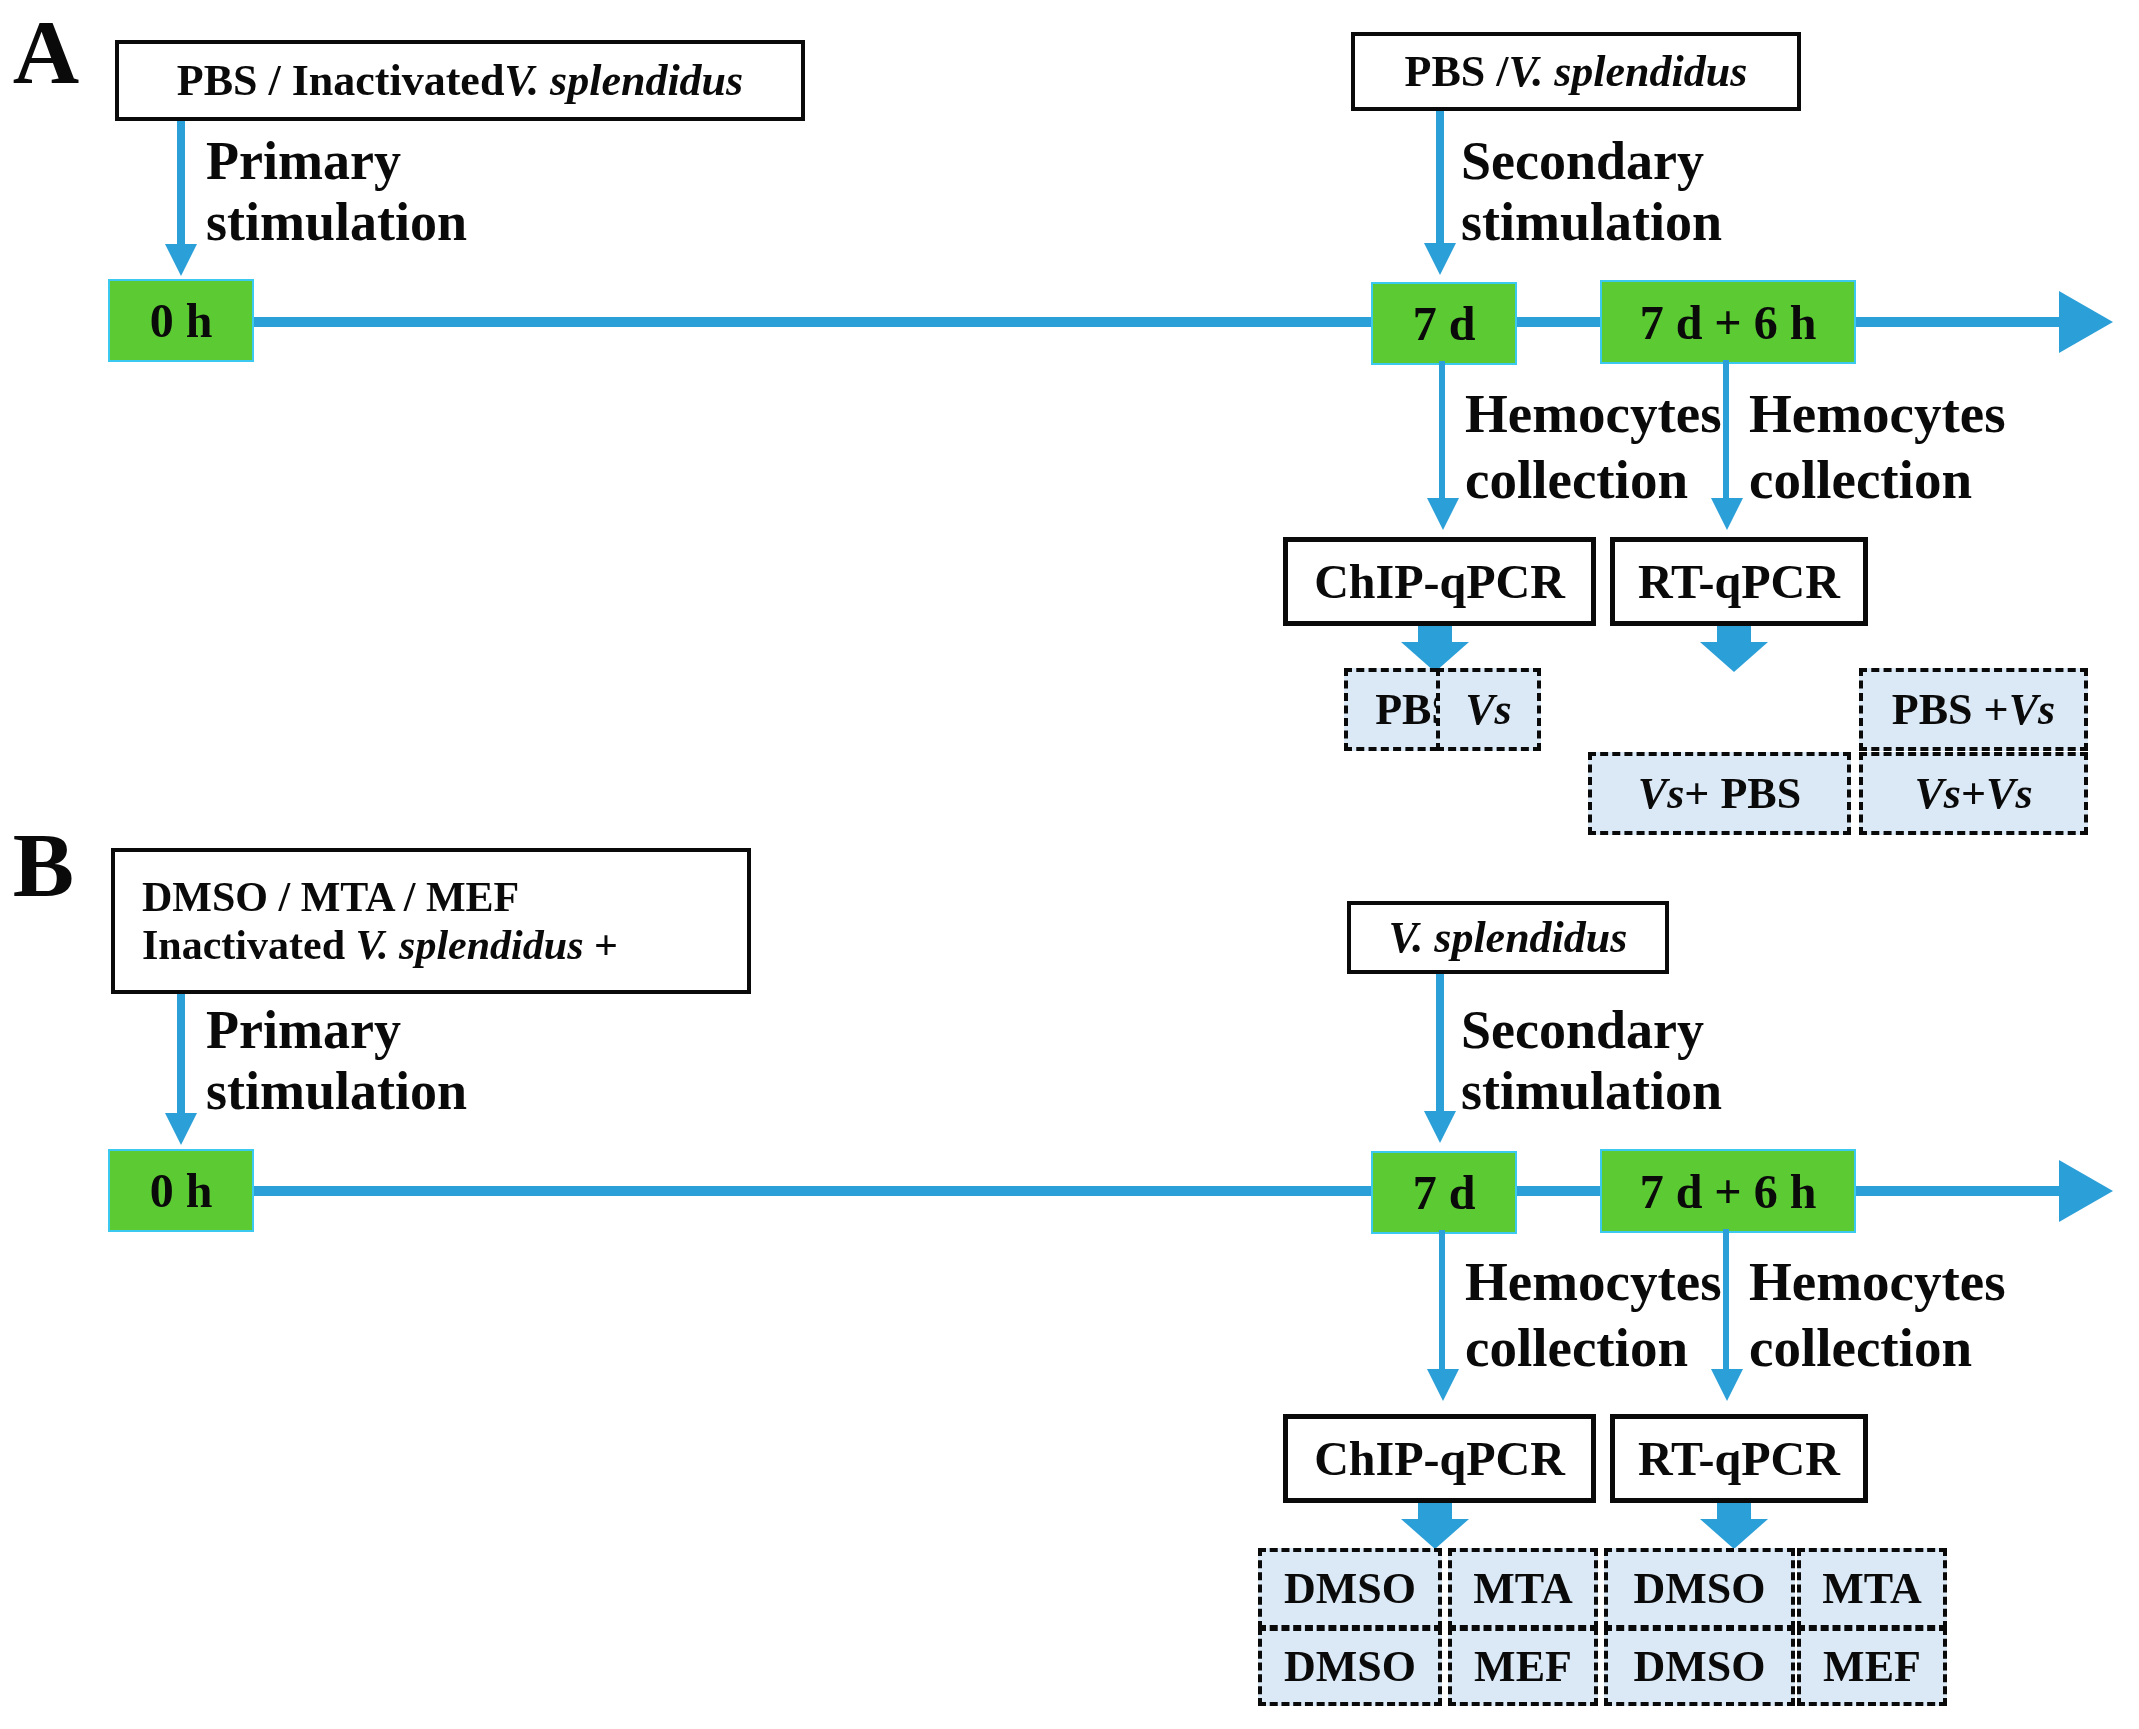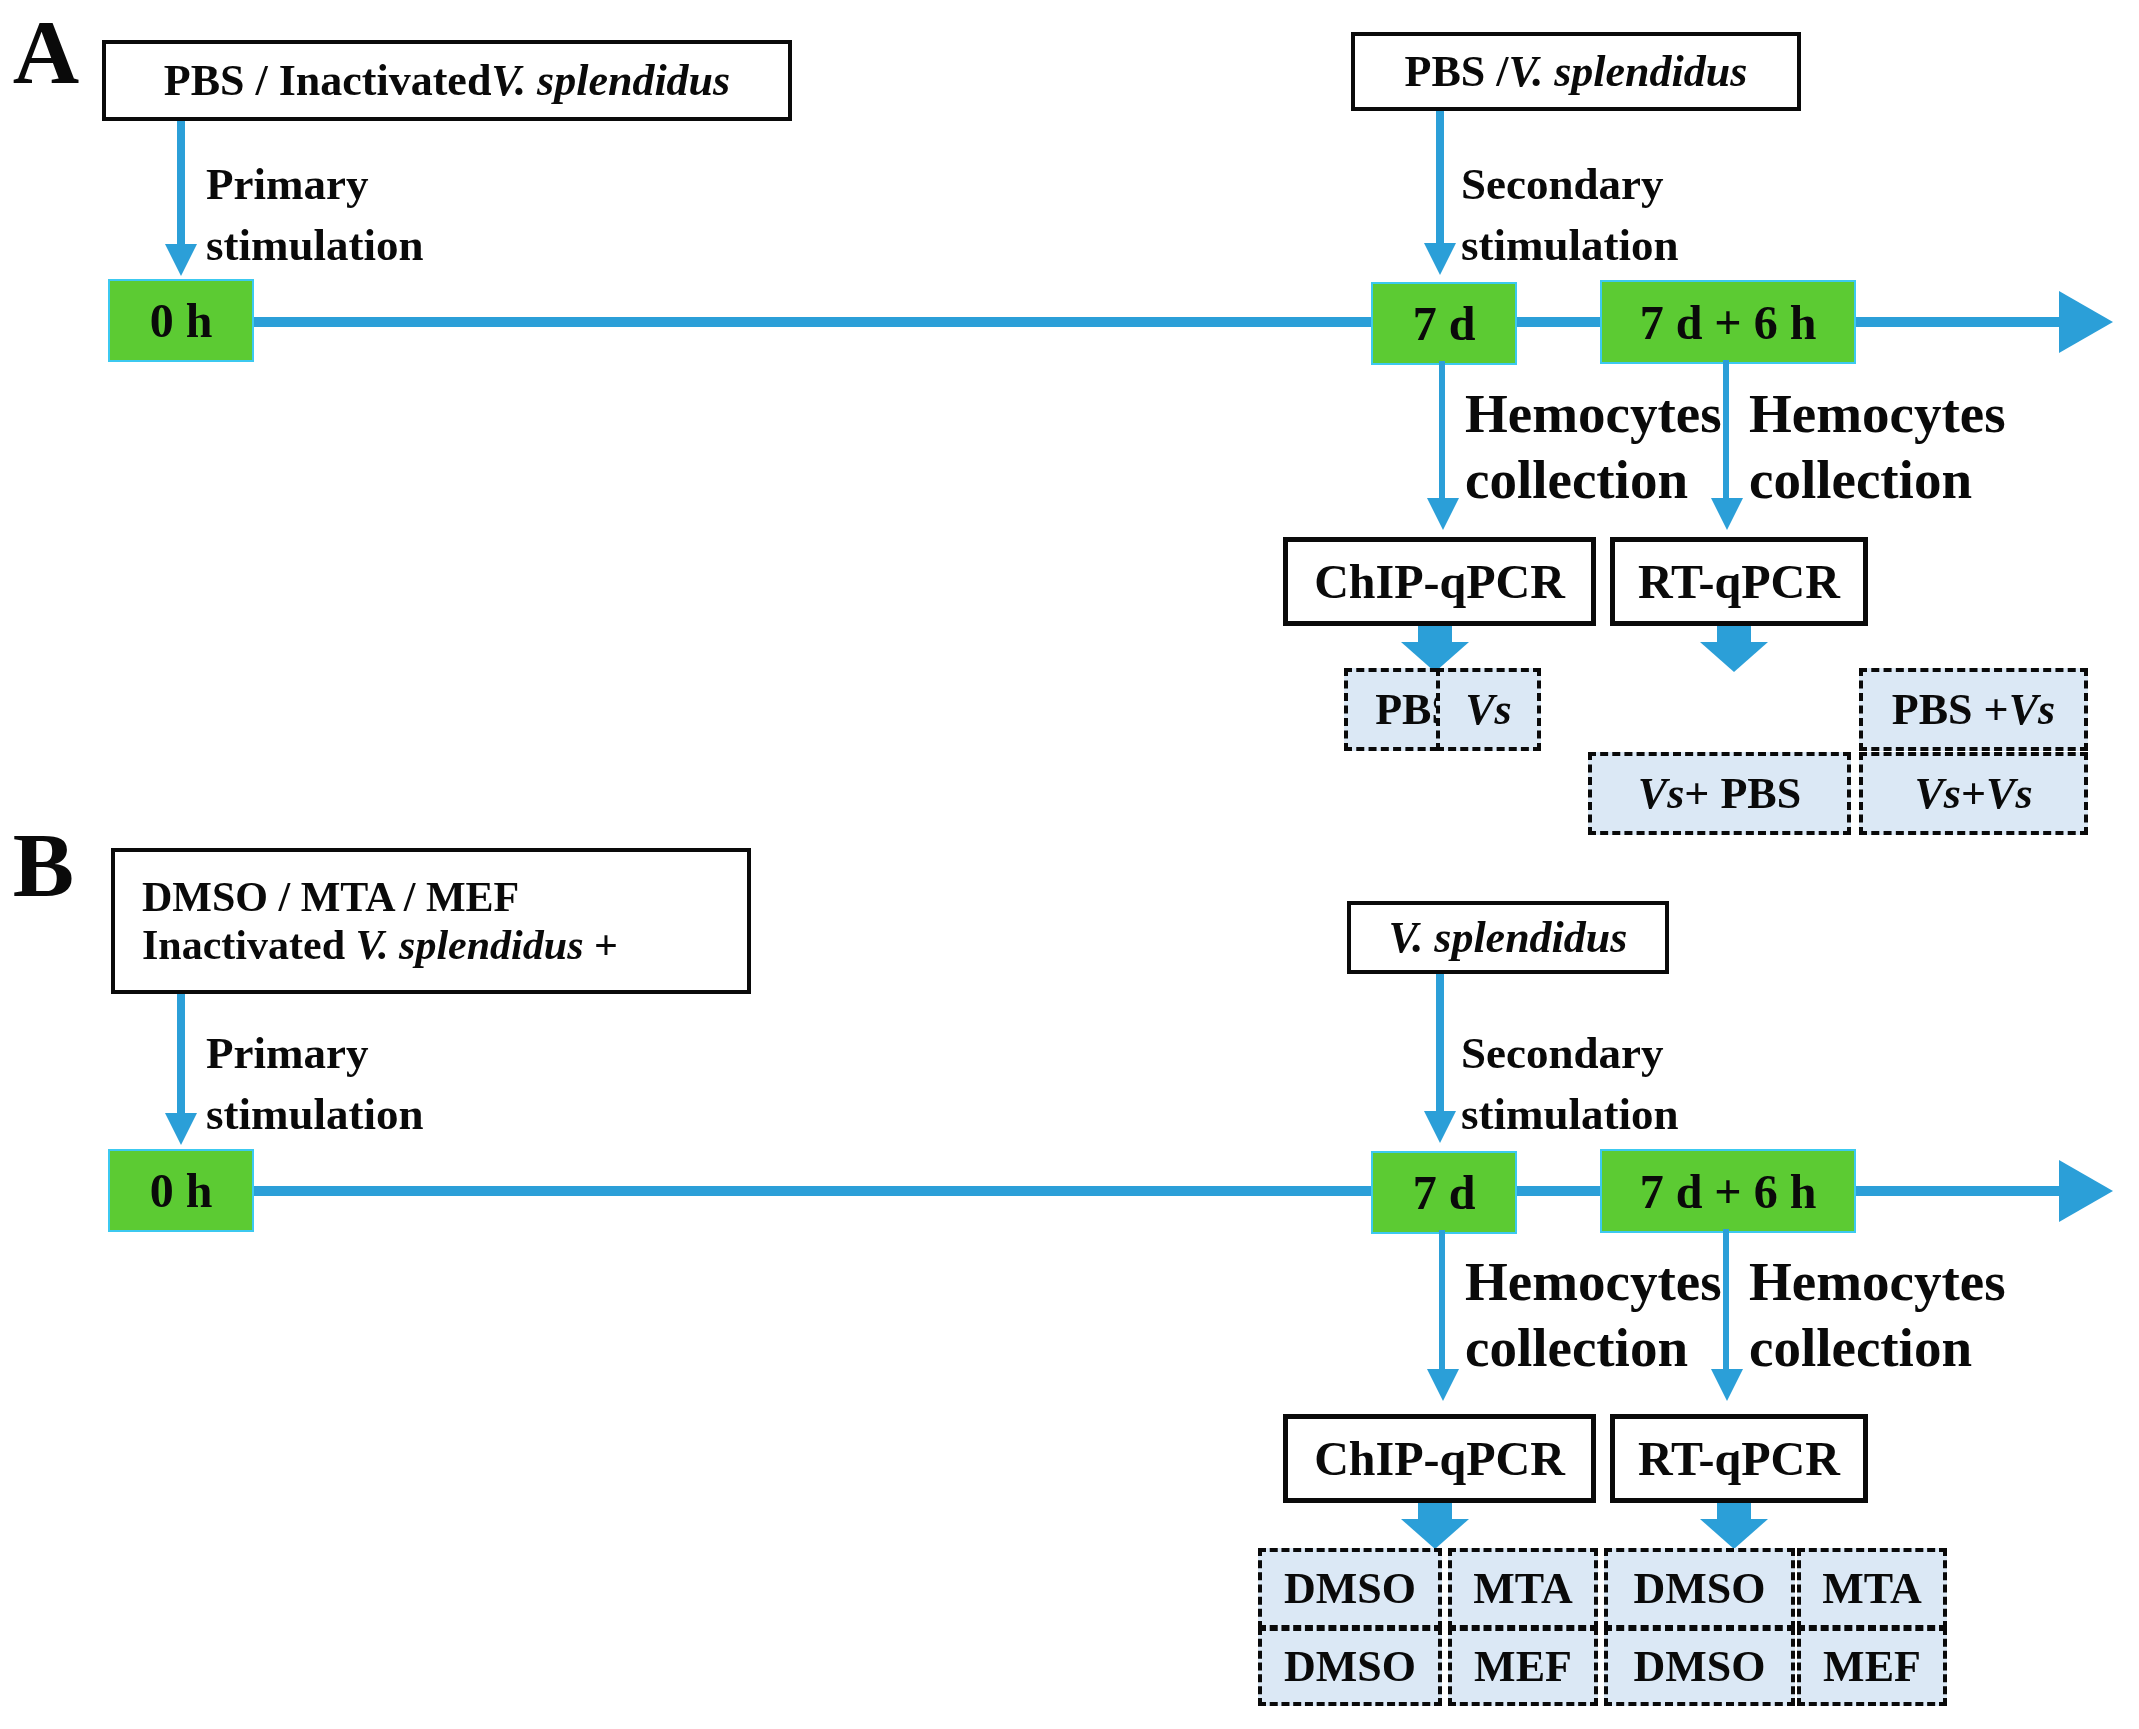--- a/index.html
+++ b/index.html
@@ -38,32 +38,32 @@
     position:absolute;width:0;height:0;z-index:2;
     border-left:16px solid transparent;border-right:16px solid transparent;
     border-top:32px solid #2b9fd8;
   }
   .fat-stem{position:absolute;width:34px;background:#2b9fd8;z-index:2;}
   .fat-head{
     position:absolute;width:0;height:0;z-index:2;
     border-left:34px solid transparent;border-right:34px solid transparent;
     border-top:30px solid #2b9fd8;
   }
-  .sidetext{position:absolute;font-size:45px;line-height:61px;white-space:nowrap;z-index:3;margin-top:23px;}
+  .sidetext{position:absolute;font-size:54px;line-height:61px;white-space:nowrap;z-index:3;}
   .hemtext{position:absolute;font-size:55px;line-height:66px;white-space:nowrap;z-index:3;}
   i{}
 </style>
 </head>
 <body>
 
 <div class="canvas">
 
   <div class="abs panel-label" style="left:12.7px;top:5.6px;">A</div>
 
-  <div class="box" style="left:102px;top:40px;width:682px;height:73px;">
+  <div class="box" style="left:115px;top:40px;width:682px;height:73px;">
       <span>PBS / Inactivated </span>
       <i>V. splendidus</i>
     </div>
 
   <div class="vstem" style="left:177px;top:115px;width:7.8px;height:130px;"></div>
   <div class="vhead" style="left:165px;top:244px;"></div>
   <div class="sidetext" style="left:206px;top:131px;">
     <div>Primary</div>
     <div>stimulation</div>
   </div>

